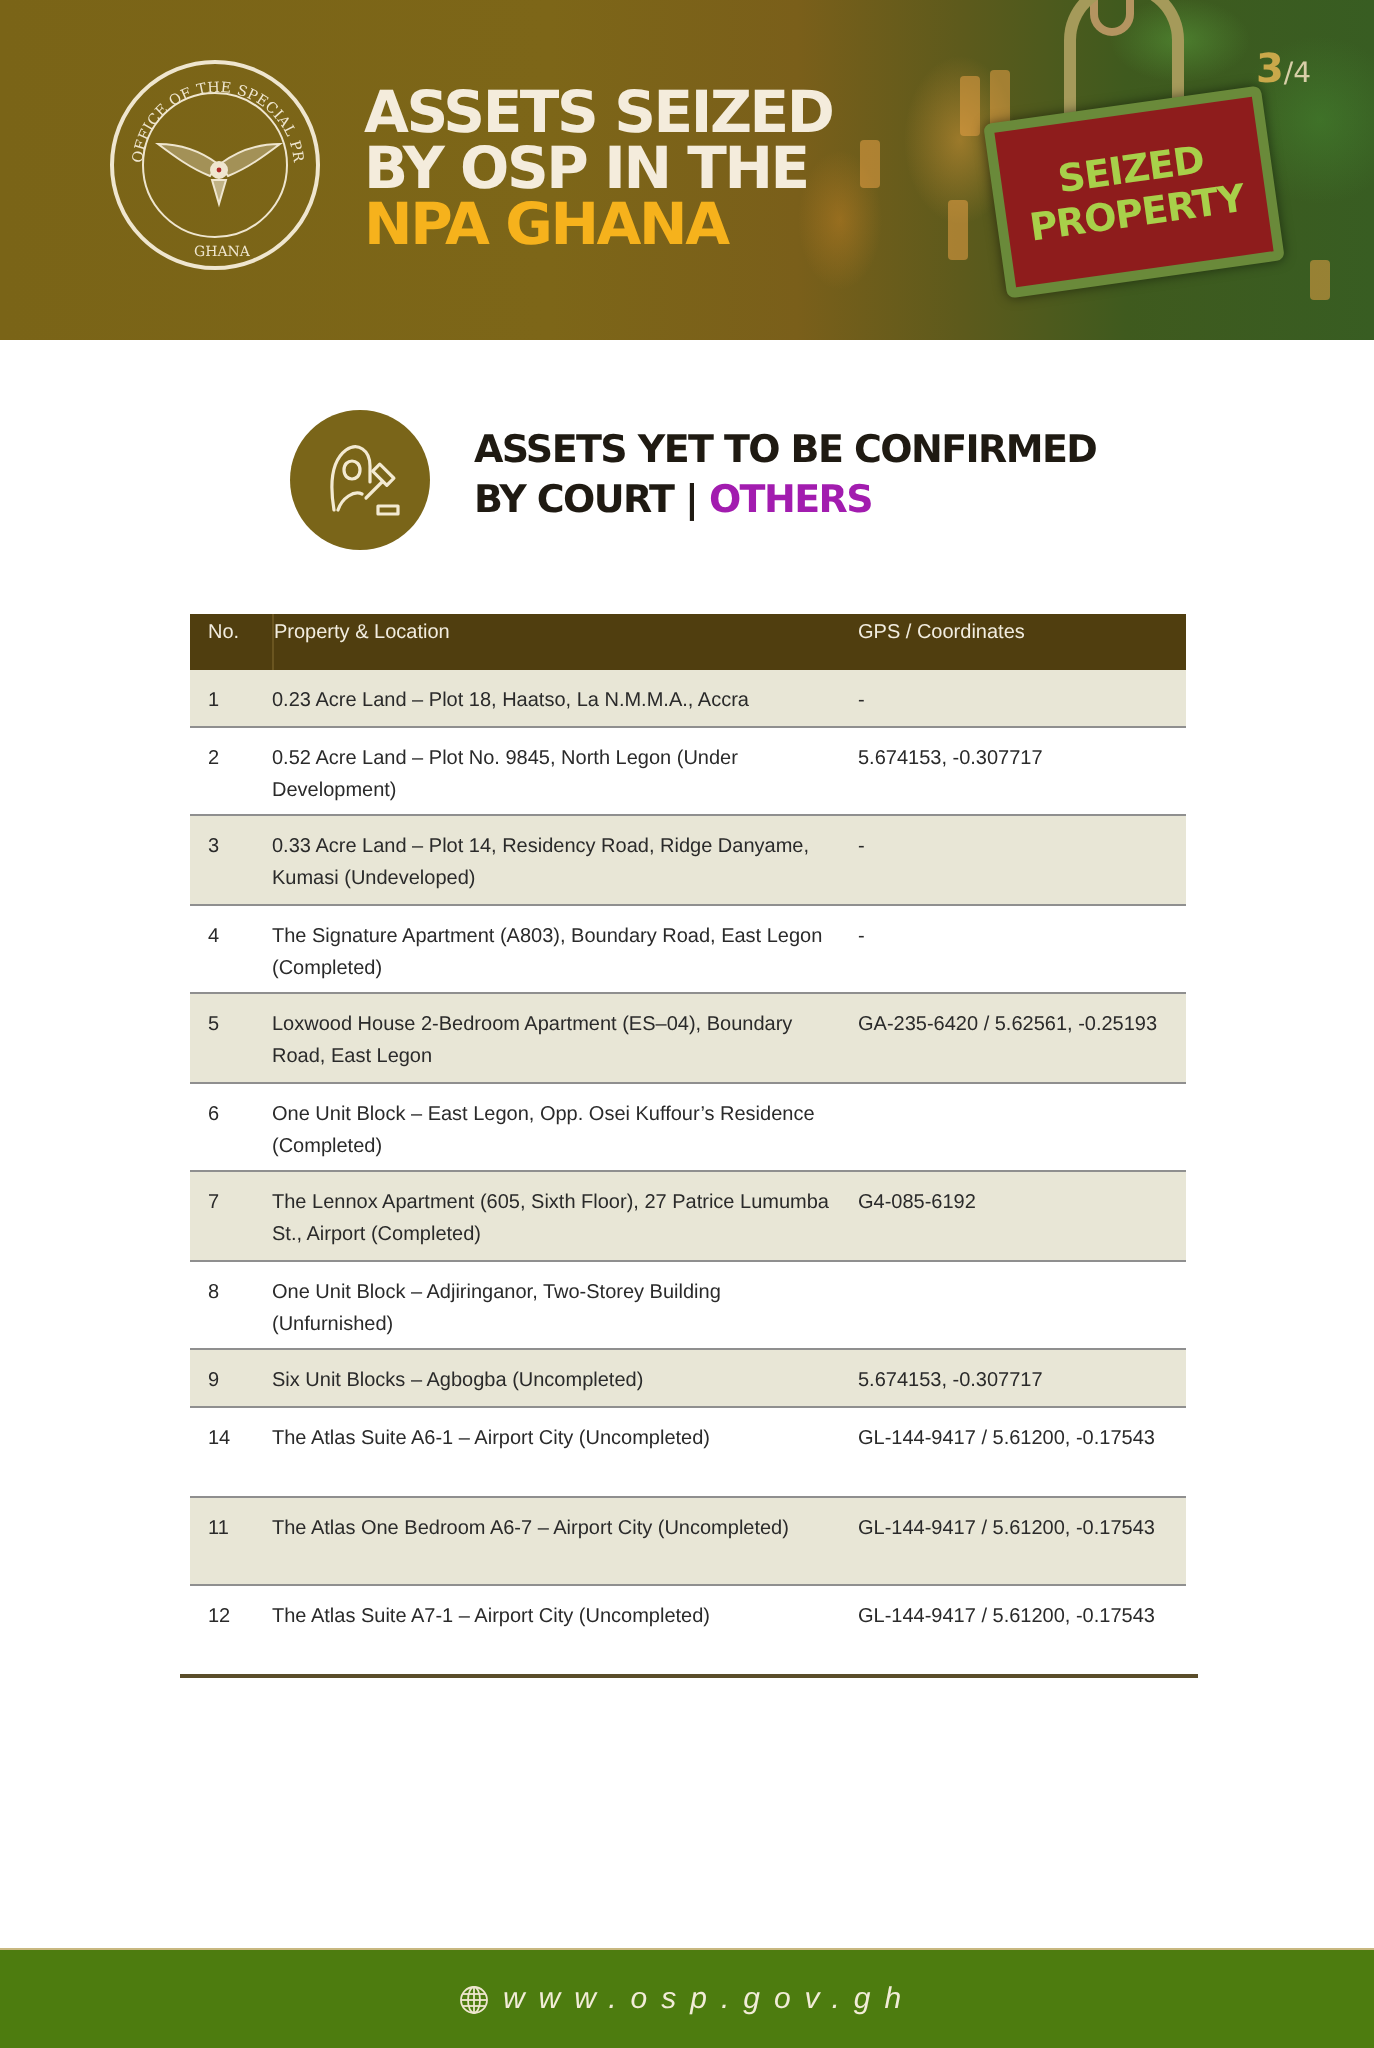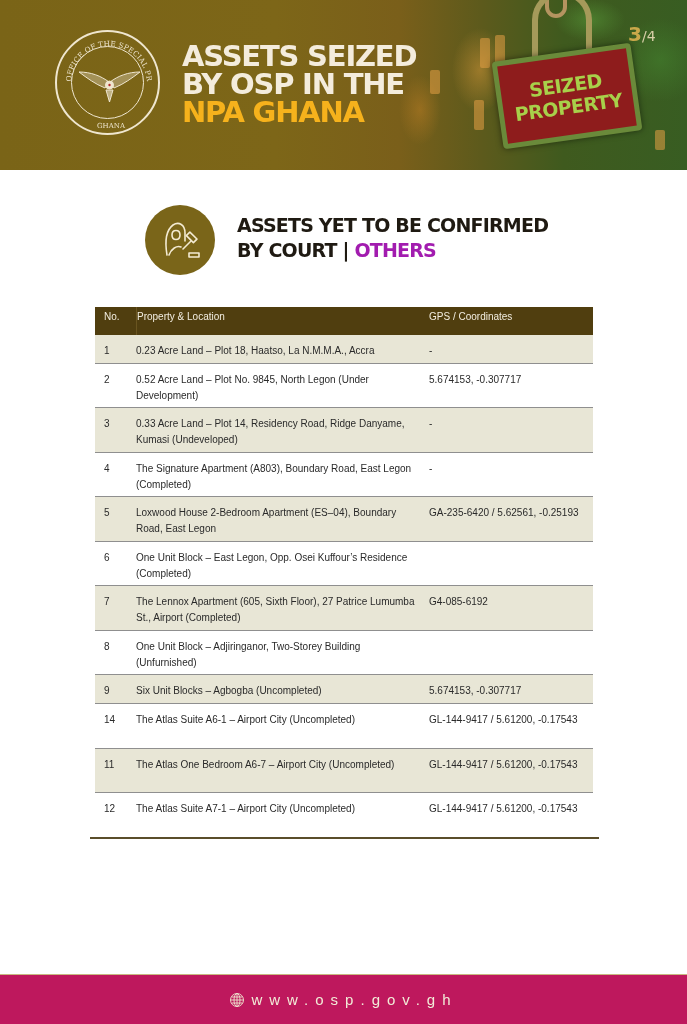--- a/index.html
+++ b/index.html
@@ -92,22 +92,22 @@
   .c-prop { width: 292px; padding-left: 0; padding-right: 8px; }
   .c-gps { width: 165px; padding-left: 0; border-left: 1px solid rgba(255,255,255,0.0); }
   .row.header .c-prop { border-left: 1px solid #6a5520; padding-left: 0; }
   .table-bottom {
     position: absolute; left: 90px; top: 837px; width: 509px; height: 2px; background: #5a4d2a;
   }
 
   
   .footer {
     position: absolute; left: 0; top: 974px; width: 687px; height: 50px;
-    background: #be185d; border-top: 1px solid #c8b880;
-    display: flex; align-items: center; justify-content: center;
+    background: #4d7c0f; border-top: 1px solid #c8b880;
+    display: flex; align-items: center; justify-content: center; font-style: italic;
   }
   .footer-url {
     font-family: "Liberation Sans", sans-serif; font-size: 15px; color: #f2ecd8;
     letter-spacing: 7px; margin-left: 6px;
   }
   .globe-icon { width: 16px; height: 16px; }
 </style>
 </head>
 <body>
 

